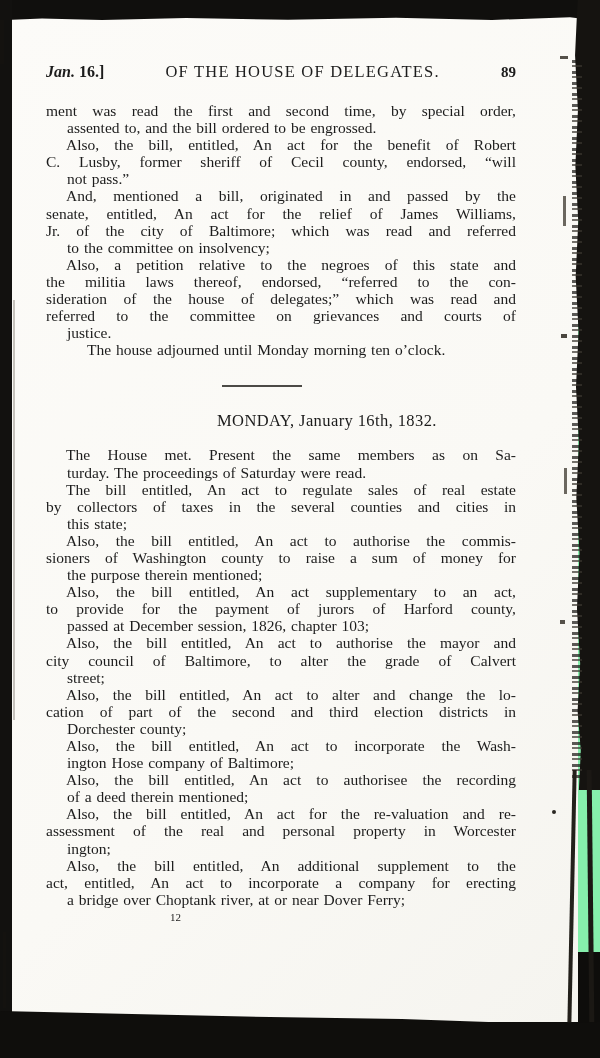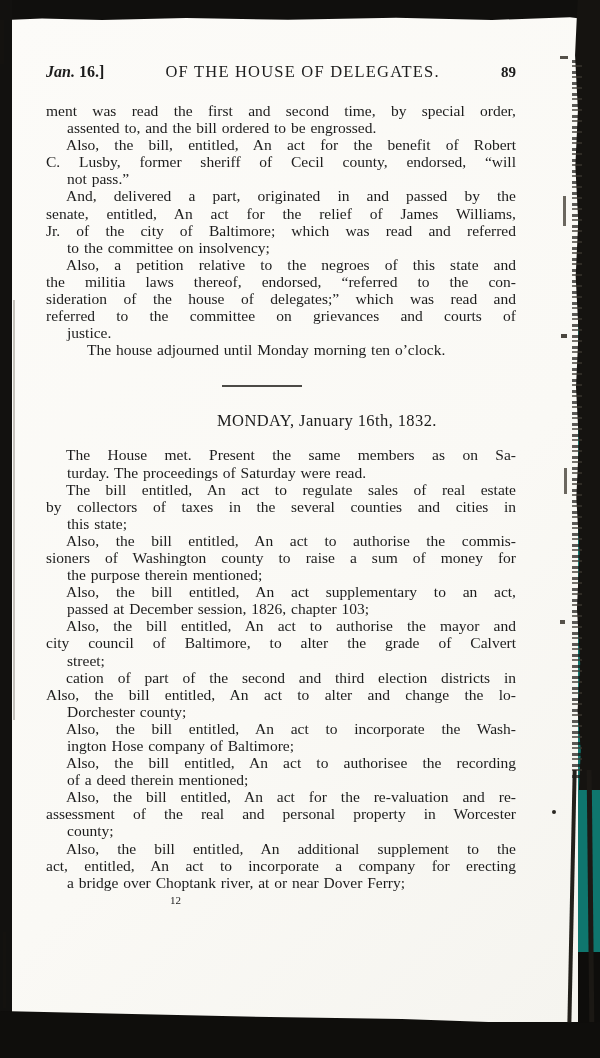--- a/index.html
+++ b/index.html
@@ -2,21 +2,21 @@
 <html><head>
 <meta charset="utf-8">
 <style>
   * { margin:0; padding:0; box-sizing:border-box; }
   html,body { width:600px; height:1058px; }
   body {
     font-family:"Liberation Serif","DejaVu Serif",serif;
     background:#0e0d0b;
     overflow:hidden;
   }
-  .scan { position:relative; width:600px; height:952px; background:#0f766e; }
+  .scan { position:relative; width:600px; height:952px; background:#86efac; }
 
   
   .paper {
     position:absolute; left:6px; top:14px; width:572px; height:1008px;
     background:linear-gradient(135deg,#fcfbf8 0%,#faf9f5 60%,#f5f4ef 100%);
   }
 
   
   .border-top {
     position:absolute; left:0; top:0; width:600px; height:21px; background:#100f0d;
@@ -107,21 +107,21 @@
       <div class="para no-indent">
           <div class="line">ment was read the first and second time, by special order,</div>
           <div class="line">assented to, and the bill ordered to be engrossed.</div>
         </div>
       <div class="para">
           <div class="line">Also, the bill, entitled, An act for the benefit of Robert</div>
           <div class="line">C. Lusby, former sheriff of Cecil county, endorsed, “will</div>
           <div class="line">not pass.”</div>
         </div>
       <div class="para">
-          <div class="line">And, delivered a part, originated in and passed by the</div>
+          <div class="line">And, mentioned a bill, originated in and passed by the</div>
           <div class="line">senate, entitled, An act for the relief of James Williams,</div>
           <div class="line">Jr. of the city of Baltimore; which was read and referred</div>
           <div class="line">to the committee on insolvency;</div>
         </div>
       <div class="para">
           <div class="line">Also, a petition relative to the negroes of this state and</div>
           <div class="line">the militia laws thereof, endorsed, “referred to the con-</div>
           <div class="line">sideration of the house of delegates;” which was read and</div>
           <div class="line">referred to the committee on grievances and courts of</div>
           <div class="line">justice.</div>
@@ -145,44 +145,45 @@
           <div class="line">by collectors of taxes in the several counties and cities in</div>
           <div class="line">this state;</div>
         </div>
       <div class="para">
           <div class="line">Also, the bill entitled, An act to authorise the commis-</div>
           <div class="line">sioners of Washington county to raise a sum of money for</div>
           <div class="line">the purpose therein mentioned;</div>
         </div>
       <div class="para">
           <div class="line">Also, the bill entitled, An act supplementary to an act,</div>
+          <div class="line">to provide for the payment of jurors of Harford county,</div>
           <div class="line">passed at December session, 1826, chapter 103;</div>
         </div>
       <div class="para">
           <div class="line">Also, the bill entitled, An act to authorise the mayor and</div>
           <div class="line">city council of Baltimore, to alter the grade of Calvert</div>
           <div class="line">street;</div>
         </div>
       <div class="para">
+          <div class="line">Also, the bill entitled, An act to alter and change the lo-</div>
           <div class="line">cation of part of the second and third election districts in</div>
-          <div class="line">Also, the bill entitled, An act to alter and change the lo-</div>
           <div class="line">Dorchester county;</div>
         </div>
       <div class="para">
           <div class="line">Also, the bill entitled, An act to incorporate the Wash-</div>
           <div class="line">ington Hose company of Baltimore;</div>
         </div>
       <div class="para">
           <div class="line">Also, the bill entitled, An act to authorisee the recording</div>
           <div class="line">of a deed therein mentioned;</div>
         </div>
       <div class="para">
           <div class="line">Also, the bill entitled, An act for the re-valuation and re-</div>
           <div class="line">assessment of the real and personal property in Worcester</div>
-          <div class="line">county;</div>
+          <div class="line">ington;</div>
         </div>
       <div class="para">
           <div class="line">Also, the bill entitled, An additional supplement to the</div>
           <div class="line">act, entitled, An act to incorporate a company for erecting</div>
           <div class="line">a bridge over Choptank river, at or near Dover Ferry;</div>
         </div>
     </div>
 
     <div class="sig">12</div>
   </div>

